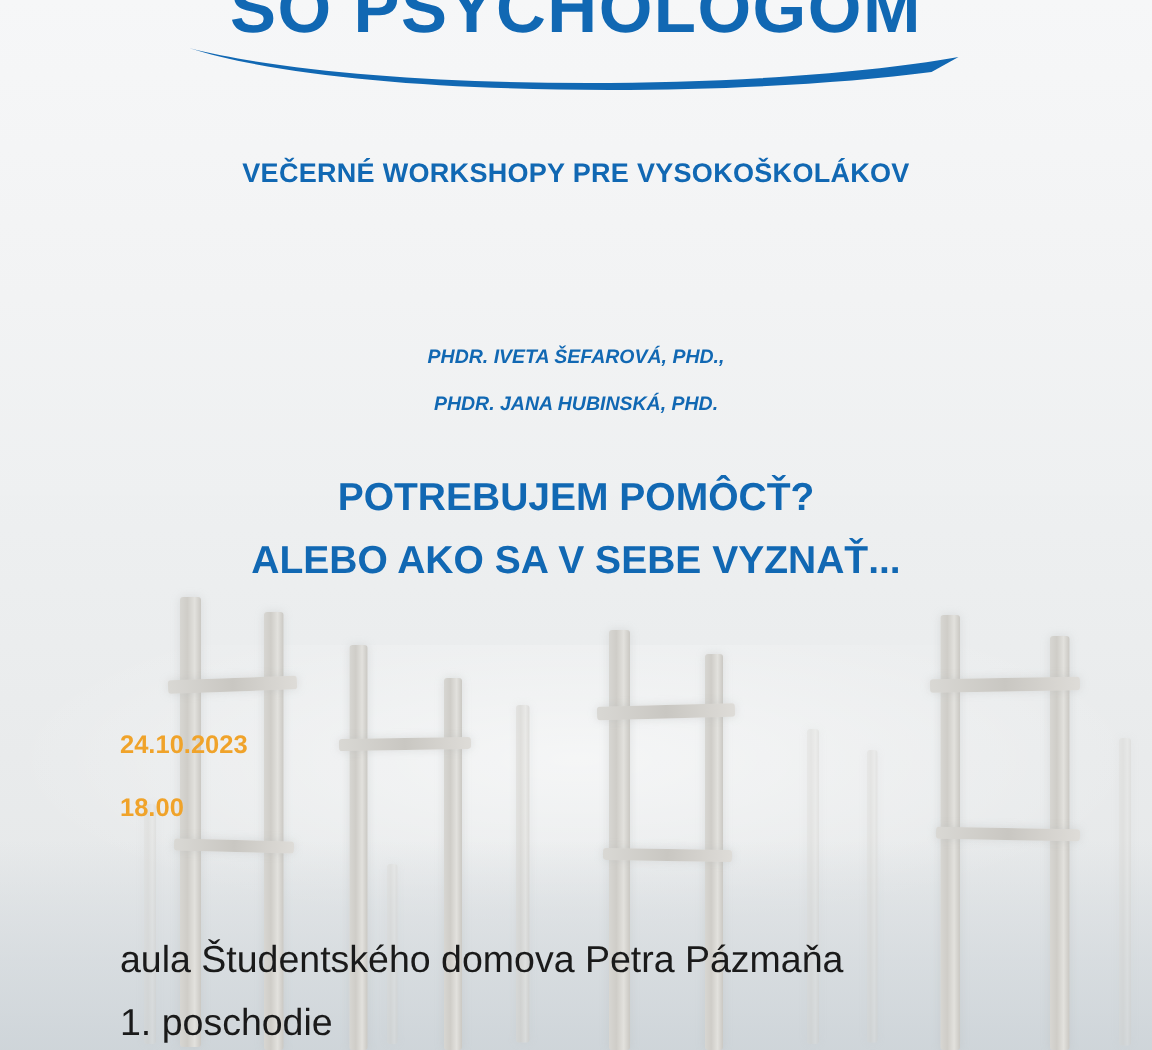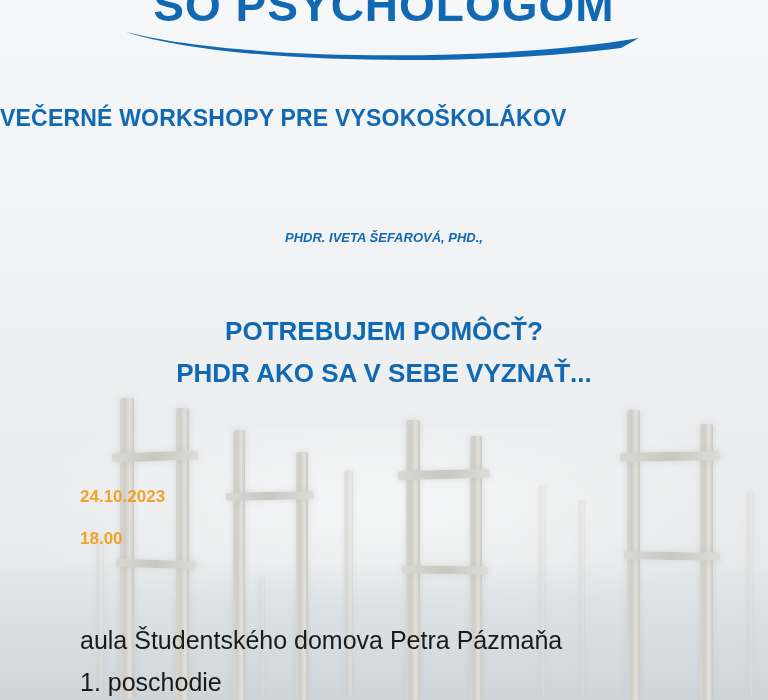--- a/index.html
+++ b/index.html
@@ -95,21 +95,22 @@
     left: 123px;
     width: 522px;
     height: 36px;
   }
 
   .subtitle {
     position: absolute;
     top: 105px;
     left: 0;
     width: 100%;
-    font-size: 23px;
+    text-align: center;
+    font-size: 18px;
     font-weight: bold;
     color: #1168b3;
     letter-spacing: 0.2px;
   }
 
   .presenters {
     position: absolute;
     top: 222px;
     left: 0;
     width: 100%;
@@ -196,25 +197,26 @@
     <div class="title">SO PSYCHOLÓGOM</div>
 
     <svg class="underline-swoosh" viewBox="0 0 522 36" preserveAspectRatio="none">
       <path d="M3 6 C 120 36, 380 36, 516 12 L 498 22 C 360 40, 110 40, 3 6 Z" fill="#1168b3"></path>
     </svg>
 
     <div class="subtitle">VEČERNÉ WORKSHOPY PRE VYSOKOŠKOLÁKOV</div>
 
     <div class="presenters">
       <span class="line">PHDR. IVETA ŠEFAROVÁ, PHD.,</span>
+      <span class="line">PHDR. JANA HUBINSKÁ, PHD.</span>
     </div>
 
     <div class="question">
       <span class="line">POTREBUJEM POMÔCŤ?</span>
-      <span class="line">PHDR AKO SA V SEBE VYZNAŤ...</span>
+      <span class="line">ALEBO AKO SA V SEBE VYZNAŤ...</span>
     </div>
 
     <div class="datetime">
       <span class="line">24.10.2023</span>
       <span class="line">18.00</span>
     </div>
 
     <div class="venue">
       <span class="line">aula Študentského domova Petra Pázmaňa</span>
       <span class="line">1. poschodie</span>

